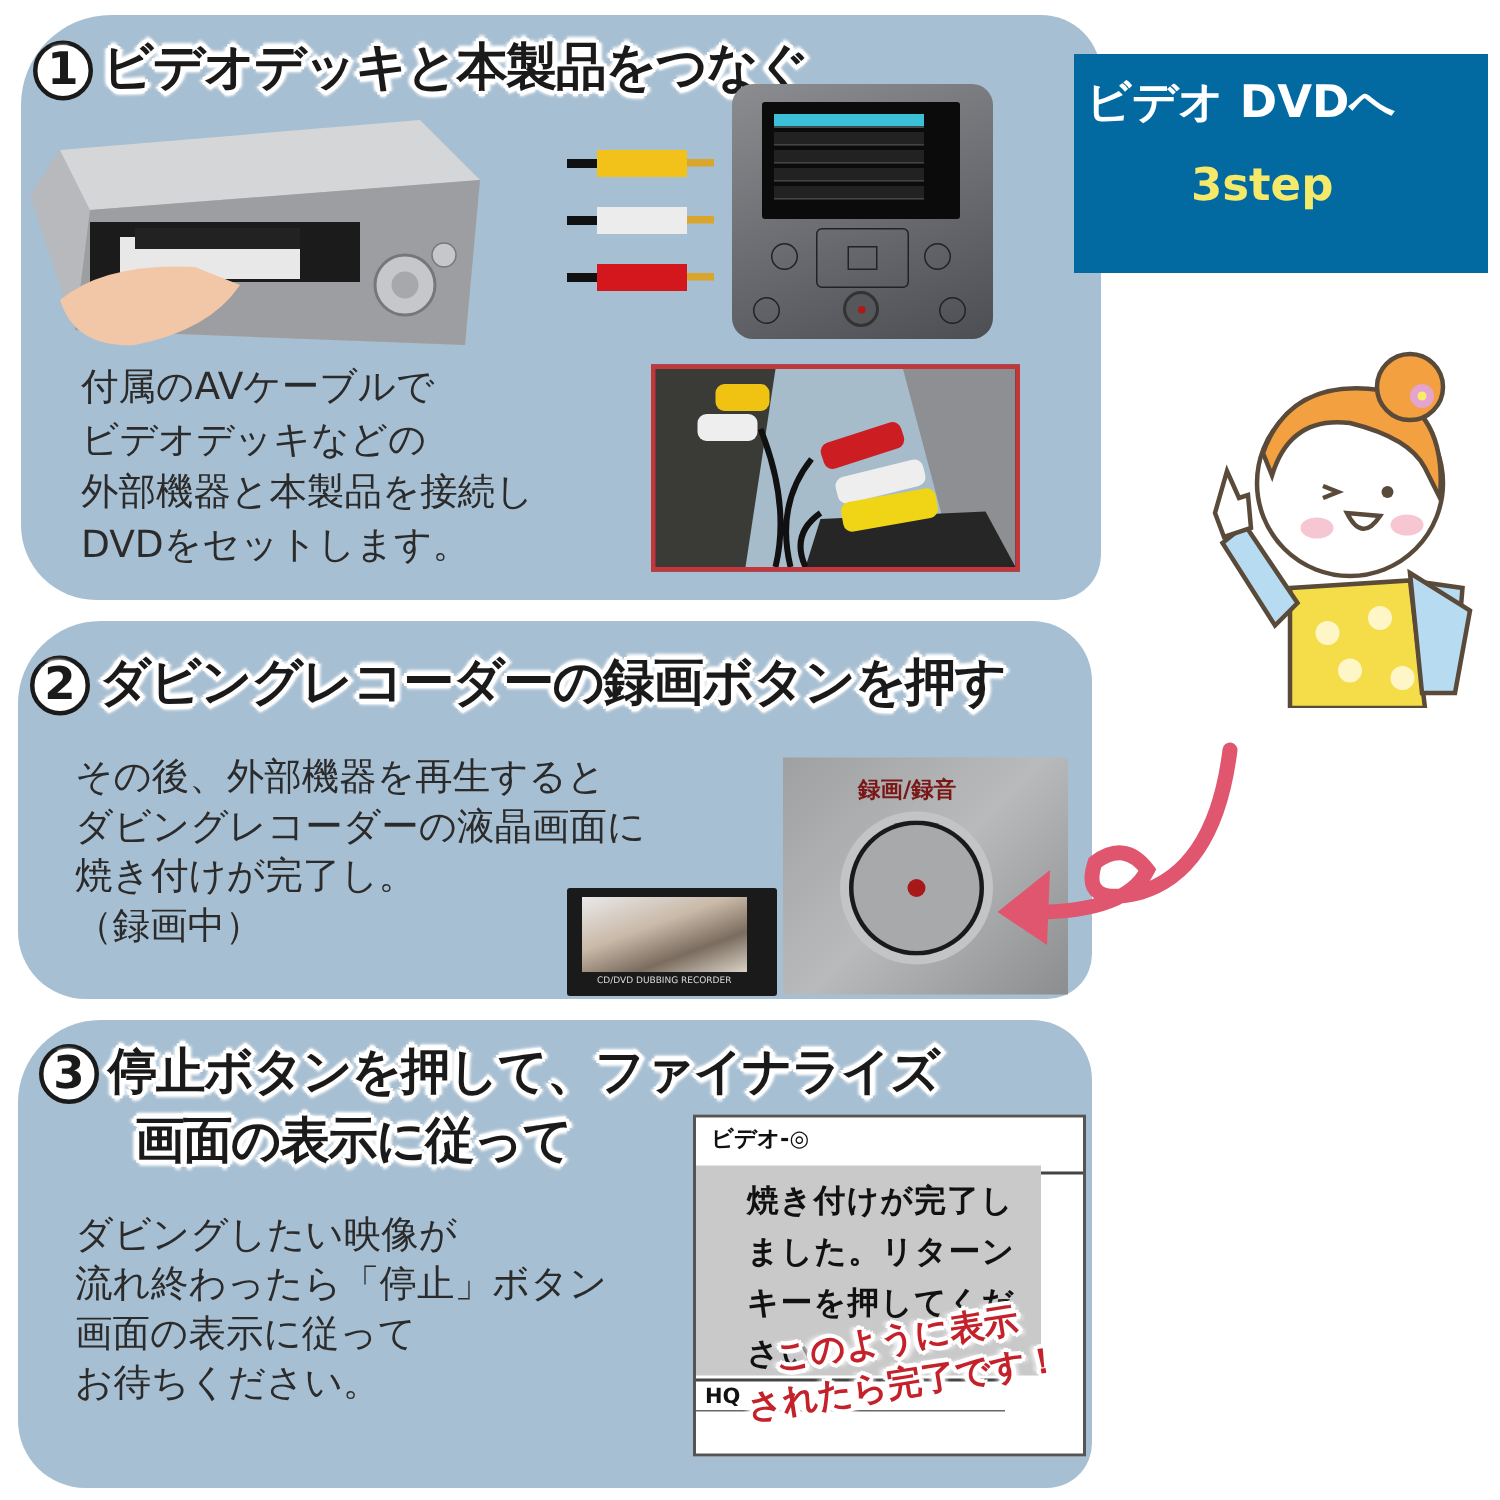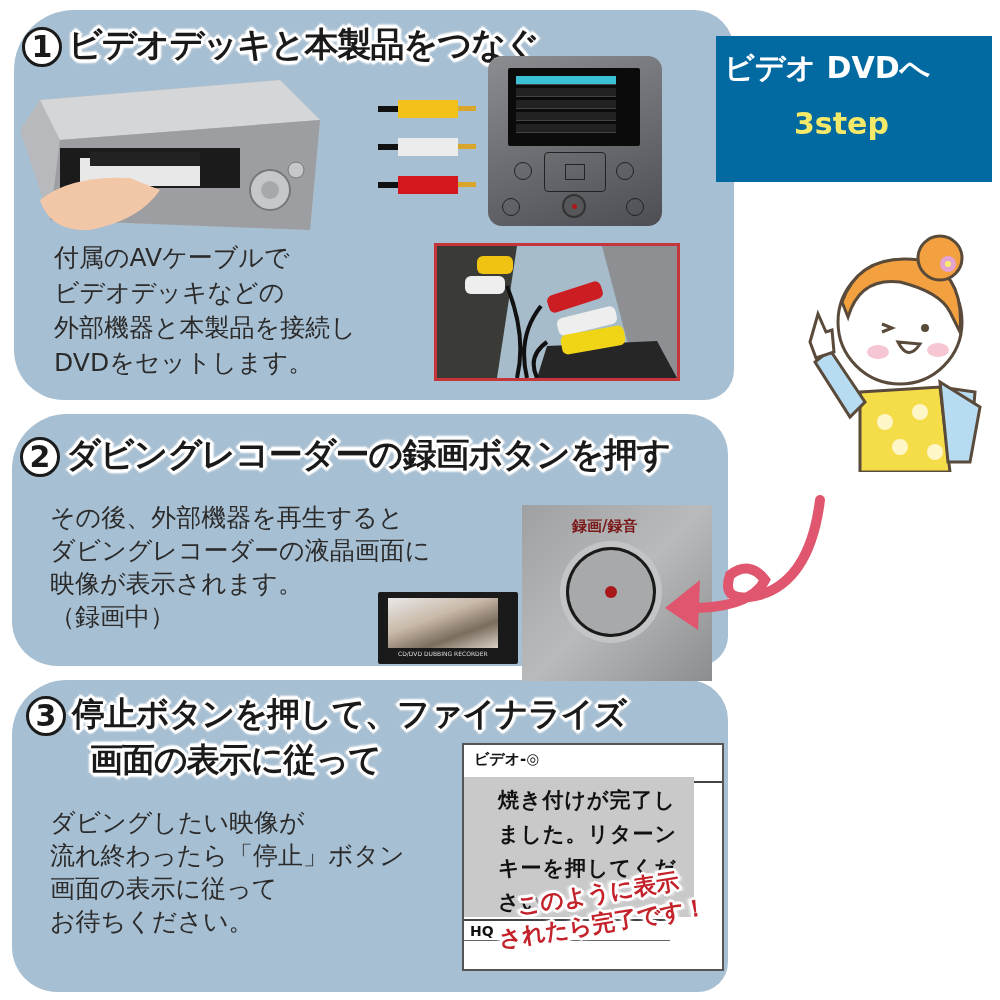--- a/index.html
+++ b/index.html
@@ -75,21 +75,21 @@
   .recorder .screen .row { height: 9px; margin-bottom: 3px; background: #222; border-bottom: 1px solid #444; }
   .recorder .screen .row.sel { background: #3bc0d8; }
   .recorder .dpad { position: absolute; left: 56px; top: 96px; width: 62px; height: 40px; border: 1px solid #222; border-radius: 4px; }
   .recorder .dpad .center { position: absolute; left: 20px; top: 11px; width: 20px; height: 16px; border: 1px solid #222; }
   .recorder .btn { position: absolute; width: 18px; height: 18px; border: 1px solid #222; border-radius: 50%; }
   .recorder .rec { position: absolute; left: 74px; top: 138px; width: 24px; height: 24px; border-radius: 50%; border: 2px solid #333; background: #55575b; }
   .recorder .rec::after { content: ""; position: absolute; left: 8px; top: 8px; width: 5px; height: 5px; background: #b01818; border-radius: 50%; }
 
   .photo-cables { position: absolute; left: 434px; top: 243px; width: 246px; height: 138px; border: 3px solid #c4363a; background: #1e1e1e; overflow: hidden; }
 
-  .rec-photo { position: absolute; left: 522px; top: 505px; width: 190px; height: 176px; background: linear-gradient(135deg,#9fa0a2,#b9babc 50%,#8c8d8f); }
+  .rec-photo { position: absolute; left: 522px; top: 505px; width: 190px; height: 158px; background: linear-gradient(135deg,#9fa0a2,#b9babc 50%,#8c8d8f); }
   .rec-photo .label { position: absolute; left: 50px; top: 12px; color: #7a1818; font-weight: bold; font-size: 15px; white-space: nowrap; }
   .rec-photo .ring { position: absolute; left: 44px; top: 42px; width: 90px; height: 90px; border-radius: 50%; background: #a7a9ab; box-shadow: 0 0 0 6px #c2c4c6, inset 0 0 0 3px #1a1a1a; }
   .rec-photo .ring .dot { position: absolute; left: 39px; top: 39px; width: 12px; height: 12px; border-radius: 50%; background: #a81818; }
 
   .lcd { position: absolute; left: 378px; top: 592px; width: 140px; height: 72px; background: #1a1a1a; border-radius: 2px; }
   .lcd .pic { position: absolute; left: 10px; top: 6px; width: 110px; height: 50px; background: linear-gradient(160deg,#e9e9e9,#c9b9a8 40%,#7a6c5f 70%,#d9d2c5); }
   .lcd .cap { position: absolute; left: 20px; top: 58px; color: #ddd; font-size: 6px; white-space: nowrap; }
 
   .arrow { position: absolute; left: 660px; top: 480px; width: 180px; height: 150px; }
 
@@ -204,21 +204,21 @@
   <circle cx="135" cy="106" r="4" fill="#5a4a3a"></circle>
   <path d="M108,120 Q118,140 130,122Z" fill="#fff" stroke="#5a4a3a" stroke-width="3"></path>
   <ellipse cx="88" cy="130" rx="11" ry="7" fill="#f6c7d3"></ellipse>
   <ellipse cx="148" cy="128" rx="11" ry="7" fill="#f6c7d3"></ellipse>
 </svg>
 
 <div class="step-title t2"><span class="step-num">2</span><span>ダビングレコーダーの録画ボタンを押す</span></div>
 
 <div class="body-text b2">その後、外部機器を再生すると
 ダビングレコーダーの液晶画面に
-映像が表示されます。
+焼き付けが完了し。
 （録画中）</div>
 
 <div class="lcd">
   <div class="pic"></div>
   <div class="cap">CD/DVD DUBBING RECORDER</div>
 </div>
 
 <div class="rec-photo">
   <div class="label">録画/録音</div>
   <div class="ring">

